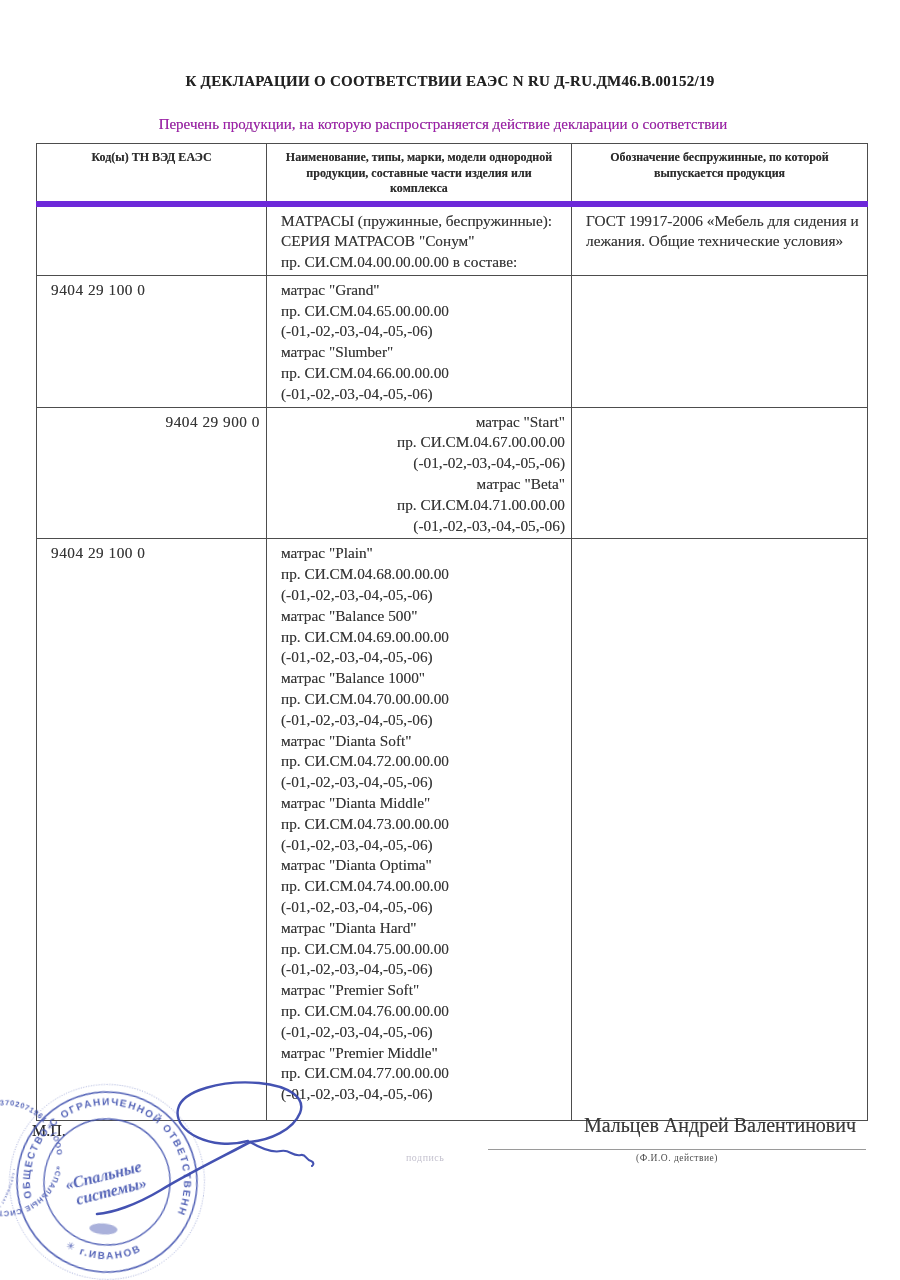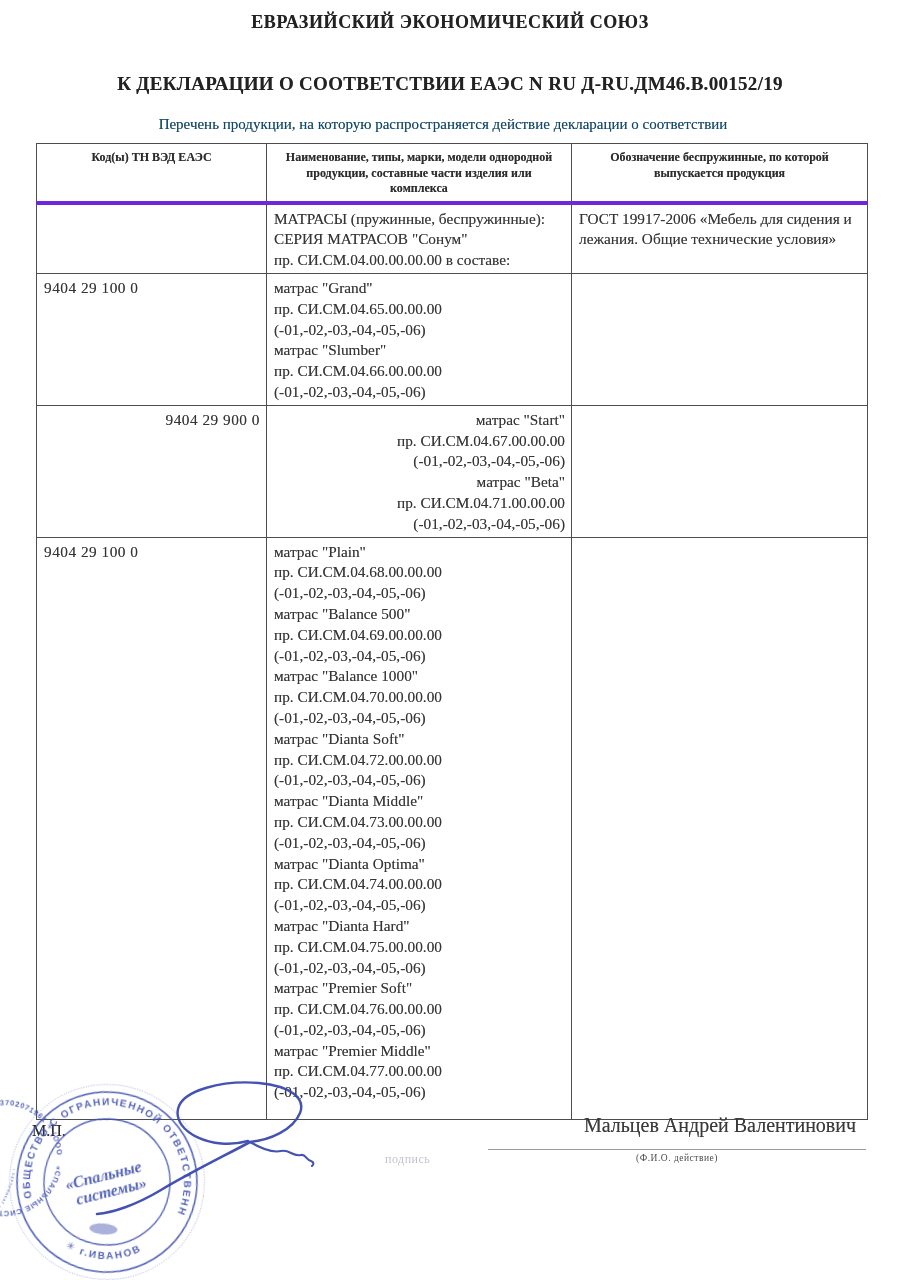--- a/index.html
+++ b/index.html
@@ -5,60 +5,59 @@
   html,body{margin:0;padding:0;background:#e8e8e8;}
   .page{
     position:relative;width:900px;height:1280px;background:#ffffff;
     font-family:"Liberation Serif","DejaVu Serif",serif;color:#313131;
     overflow:hidden;margin:0 auto;
   }
   .doc-text{text-shadow:0 0 .4px rgba(45,45,45,.5);}
   .title{position:absolute;left:0;width:100%;text-align:center;font-weight:bold;color:#222;}
   .title-1{top:12px;font-size:18px;letter-spacing:.6px;}
   .title-2{top:45px;font-size:17.5px;letter-spacing:.4px;}
-  .title-3{top:73px;font-size:19px;letter-spacing:.3px;}
-  .subtitle{position:absolute;top:116px;left:0;width:886px;text-align:center;font-size:15px;color:#0c4a6e;}
+  .title-3{top:73px;font-size:15px;letter-spacing:.3px;}
+  .subtitle{position:absolute;top:116px;left:0;width:886px;text-align:center;font-size:15px;color:#a21caf;}
   table.products{
     position:absolute;left:36px;top:143px;width:831px;
     border-collapse:collapse;table-layout:fixed;
   }
   table.products th,table.products td{
     border:1.6px solid #4d4d4d;vertical-align:top;
   }
   table.products th{
     font-size:12px;font-weight:bold;text-align:center;color:#2c2c2c;
     padding:6px 12px 4px 12px;line-height:15.5px;height:49px;box-sizing:border-box;
-    border-bottom:4px solid #6d28d9;
+    border-bottom:6px solid #6d28d9;
   }
   table.products td{
     font-size:15.3px;line-height:20.8px;color:#353535;
-    padding:4px 6px 2px 7px;box-sizing:border-box;
+    padding:4px 6px 2px 14px;box-sizing:border-box;
   }
   td.code-cell{padding-left:8px;letter-spacing:.5px;}
   #rows tr:nth-child(1){height:71px;}
   #rows tr:nth-child(2){height:126px;}
   #rows tr:nth-child(3){height:126px;text-align:right;}
   #rows tr:nth-child(4){height:582px;}
   .cell-line{white-space:nowrap;overflow:hidden;}
   
   .mp-label{position:absolute;left:32px;top:1122px;font-size:16px;color:#2b2b2b;z-index:1;}
   .fio-name{position:absolute;left:565px;top:1114px;width:310px;text-align:center;font-size:20px;color:#3a3a3a;}
   .fio-line{position:absolute;left:488px;top:1149px;width:378px;border-top:1.2px solid #9a9a9a;}
   .fio-caption{position:absolute;left:488px;top:1153px;width:378px;text-align:center;font-size:9.5px;color:#4d4d4d;letter-spacing:.5px;}
-  .sig-caption{position:absolute;left:385px;top:1152px;font-size:12px;color:#b9b6c6;opacity:.85;letter-spacing:.5px;}
+  .sig-caption{position:absolute;left:406px;top:1152px;font-size:10px;color:#b9b6c6;opacity:.85;letter-spacing:.5px;}
   .ink{position:absolute;left:0;top:1056px;z-index:2;pointer-events:none;}
   .stamp-ring-text{font-family:"Liberation Sans","DejaVu Sans",sans-serif;font-weight:bold;fill:#4354b0;}
   .stamp-center{font-family:"Liberation Serif","DejaVu Serif",serif;font-weight:bold;font-style:italic;fill:#4354b0;}
 </style>
 </head>
 <body>
 
 <div class="page">
 
-  <div class="title doc-text title-1">ЕВРАЗИЙСКИЙ ЭКОНОМИЧЕСКИЙ СОЮЗ</div>
   <div class="title doc-text title-3">К ДЕКЛАРАЦИИ О СООТВЕТСТВИИ ЕАЭС N RU Д-RU.ДМ46.В.00152/19</div>
   <div class="subtitle doc-text">Перечень продукции, на которую распространяется действие декларации о соответствии</div>
 
   <table class="products doc-text">
     <colgroup>
       <col style="width:230px">
         <col style="width:305px">
         <col style="width:296px">
     </colgroup>
     <thead>

